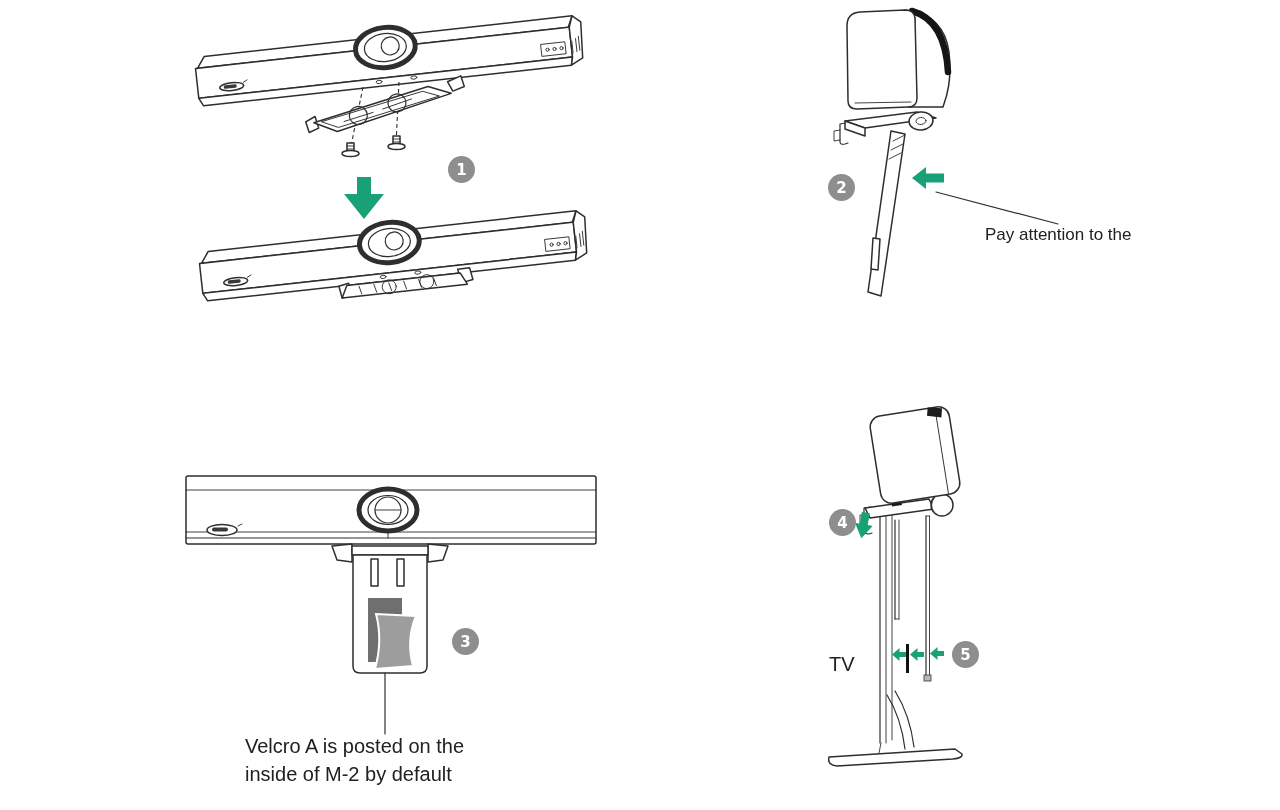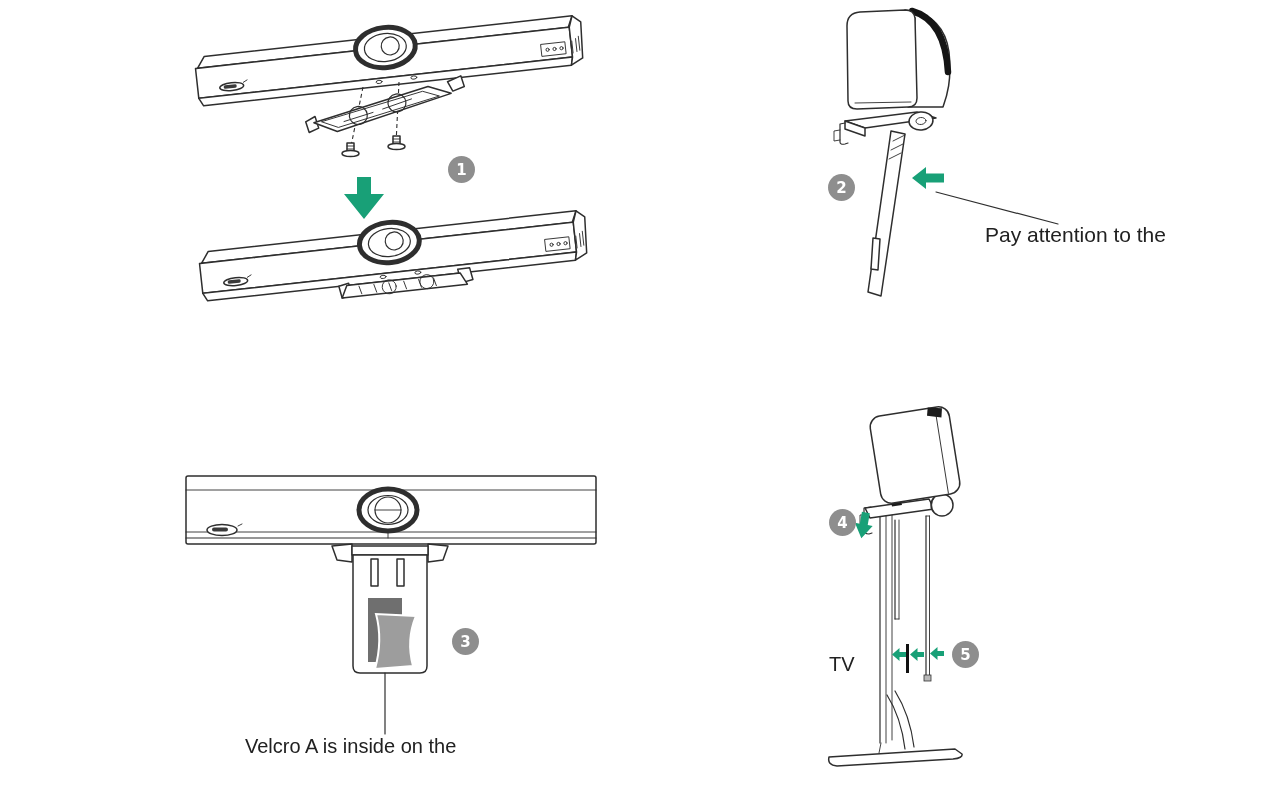--- a/index.html
+++ b/index.html
@@ -15,21 +15,21 @@
   .thin{stroke-width:0.9;}
   .dash{fill:none;stroke:var(--line);stroke-width:1.1;stroke-dasharray:4 3;}
   .dark{fill:#1c1c1c;stroke:none;}
   .lens{fill:#fff;stroke:var(--line);stroke-width:5;}
   .green{fill:var(--accent-green);stroke:none;}
   .velA{fill:var(--velcro-back);stroke:none;}
   .velB{fill:var(--velcro-front);stroke:#fff;stroke-width:2;}
   .badge{position:absolute;width:27px;height:27px;border-radius:50%;
          background:var(--badge-gray);color:#fff;display:flex;align-items:center;justify-content:center;
          font:bold 15px "DejaVu Sans",sans-serif;z-index:5;}
-  .note{position:absolute;font-size:21px;line-height:28px;color:var(--text);z-index:4;}
+  .note{position:absolute;font-size:17px;line-height:28px;color:var(--text);z-index:4;}
   .arrow{position:absolute;z-index:4;line-height:0;}
   .tick{position:absolute;width:2.5px;height:29px;background:#111;z-index:4;}
   .tvlabel{position:absolute;font-size:20px;color:var(--text);z-index:4;text-align:right;}
 </style>
 </head>
 <body>
 
 <div id="canvas">
 
   <svg style="left:180px;top:5px" width="420" height="310" viewBox="0 0 420 310">
@@ -206,21 +206,22 @@
     <svg width="32" height="22" viewBox="0 0 32 22">
         <polygon class="green" points="0,11 14,0 14,6.5 32,6.5 32,15.5 14,15.5 14,22"></polygon>
       </svg>
   </div>
   <div class="note" style="left:985px;top:221px">
     <div>Pay attention to the</div>
   </div>
 
   <div class="badge" style="left:452px;top:628px">3</div>
   <div class="note" style="left:245px;top:733px;font-size:20px;line-height:27.5px">
-    <div>Velcro A is inside on the</div>
+    <div>Velcro A is posted on the</div>
+    <div>inside of M-2 by default</div>
   </div>
 
   <div class="badge" style="left:829px;top:509px">4</div>
   <div class="arrow" style="left:857px;top:511px;transform:rotate(10deg)">
     <svg width="18" height="26" viewBox="0 0 18 26">
         <polygon class="green" points="5,0 13,0 13,12 18,12 9,26 0,12 5,12"></polygon>
       </svg>
   </div>
 
   <div class="arrow" style="left:892px;top:648px">

